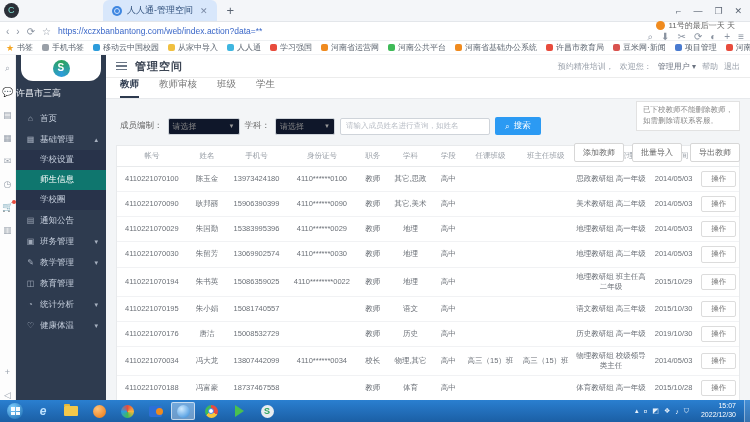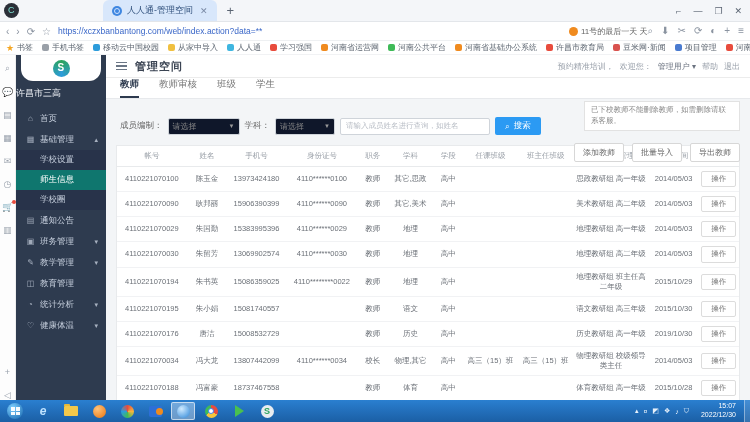--- a/index.html
+++ b/index.html
@@ -13,21 +13,21 @@
   .tab { margin-left:78px; height:21px; background:#d8e7fb; border-radius:6px 6px 0 0; display:flex; align-items:center; gap:5px; padding:0 9px; font-size:9px; color:#30507c; max-width:170px; }
   .tab .fav { width:10px; height:10px; border-radius:50%; background:#3f87e0; flex:none; position:relative;}
   .tab .fav::after{content:""; position:absolute; inset:2px; border:1px solid #cfe2ff; border-radius:50%;}
   .tab .tclose { color:#7a8aa5; font-size:9px; margin-left:2px; }
   .newtab { font-size:13px; color:#5a6472; margin-left:10px; }
   .wctl { margin-left:auto; display:flex; gap:12px; padding-right:8px; color:#5a6472; font-size:9px; align-items:center;}
 
   .navbar { position:absolute; top:22px; left:0; right:0; height:19px; background:#fff; display:flex; align-items:center; padding:0 6px; gap:7px; border-bottom:1px solid #eef0f2; }
   .nav-ic { color:#8a93a0; font-size:10px; }
   .urlbox { flex:1; display:flex; align-items:center; gap:4px; font-size:8.5px; color:#3a67c8; white-space:nowrap; overflow:hidden; }
-  .nav-right { display:flex; align-items:center; color:#8a93a0; font-size:9px; }
+  .nav-right { display:flex; align-items:center; color:#8a93a0; font-size:9px;flex-direction:column; }
   .chip { display:flex; align-items:center; gap:3px; font-size:8px; color:#666; }
   .chip .cdot { width:9px; height:9px; border-radius:50%; background:#f08b1f; }
 
   .bmbar { position:absolute; top:41px; left:0; right:0; height:14px; background:#fff; border-bottom:1px solid #f1f2f4; display:flex; align-items:center; gap:9px; padding:0 6px; font-size:8px; color:#5c6570; white-space:nowrap; overflow:hidden; }
   .bm { display:flex; align-items:center; gap:3px; flex:none; }
   .bm .dot { width:7px; height:7px; border-radius:2px; }
   .bm .star { color:#f5a623; font-size:9px; }
 
   
   .rail { position:absolute; top:55px; bottom:22px; left:0; width:16px; background:#fdfdfd; border-right:1px solid #eee; display:flex; flex-direction:column; align-items:center; padding-top:8px; gap:13px; color:#9aa2ad; font-size:9px; }
@@ -55,21 +55,21 @@
   .hamburger i { height:1.5px; background:#6b7685; display:block; }
   .pg-title { font-size:11px; color:#3b4453; font-weight:bold; letter-spacing:1px; }
   .welcome { margin-left:auto; font-size:8px; color:#9aa1ab; display:flex; gap:6px; align-items:center; }
   .welcome .usr { color:#6b7380; }
 
   .tabs { height:21px; background:#fff; display:flex; gap:20px; padding:0 14px; align-items:flex-end; border-bottom:1px solid #e7e9ec; }
   .tab-item { font-size:9.5px; color:#777; padding-bottom:5px; border-bottom:2px solid transparent; }
   .tab-item.active { color:#2d3a4e; font-weight:bold; border-bottom-color:#2d3a4e; }
 
   .content { position:relative; padding:4px 10px 0; }
-  .note-box { position:absolute; right:10px; top:2px; width:156px; background:#fff; border:1px solid #e2e2e2; font-size:7.5px; color:#8b8b8b; line-height:1.45; padding:3px 6px; }
+  .note-box { position:absolute; right:10px; top:2px; width:104px; background:#fff; border:1px solid #e2e2e2; font-size:7.5px; color:#8b8b8b; line-height:1.45; padding:3px 6px; }
   .actions { position:absolute; right:10px; top:44px; display:flex; gap:8px; }
   .action-btn { background:#fff; border:1px solid #d7d7d7; border-radius:2px; font-size:8px; color:#666; padding:3px 8px; }
 
   .filter-row { margin:14px 4px 10px; display:flex; align-items:center; gap:5px; font-size:8.5px; color:#666; }
   .sel { width:72px; height:17px; background:#0f172a; border:1px solid #cfd4da; border-radius:2px; display:flex; align-items:center; justify-content:space-between; padding:0 4px; color:#888; font-size:8px; }
   .sel .car { font-size:6px; color:#999; }
   .f-input { width:150px; height:17px; background:#fff; border:1px solid #cfd4da; border-radius:2px; font-size:7.5px; color:#b9bec6; display:flex; align-items:center; padding:0 5px; overflow:hidden; white-space:nowrap; }
   .search-btn { height:18px; background:#2b9af3; color:#fff; border:none; border-radius:2px; font-size:8.5px; padding:0 10px; display:flex; align-items:center; gap:4px; }
 
   .table-card { background:#fff; border:1px solid #e8eaec; }

